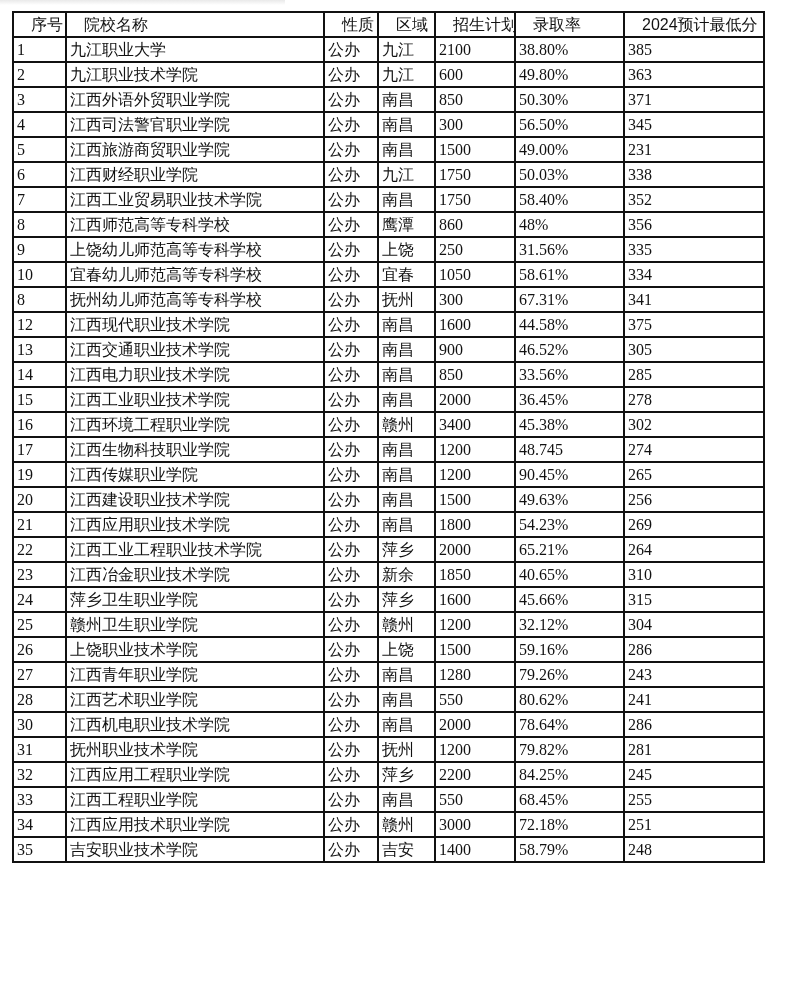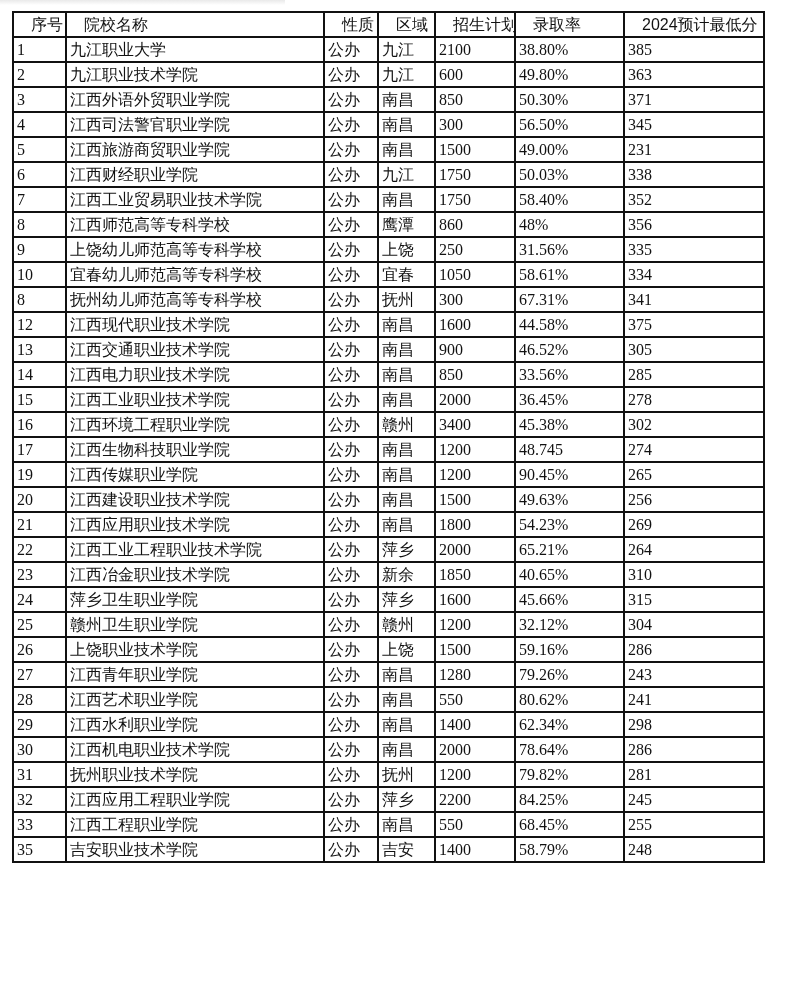--- a/index.html
+++ b/index.html
@@ -330,29 +330,20 @@
       <tr>
         <td class="num">28</td>
         <td class="cjk">江西艺术职业学院</td>
         <td class="cjk">公办</td>
         <td class="cjk">南昌</td>
         <td class="num">550</td>
         <td class="num">80.62%</td>
         <td class="num">241</td>
       </tr>
       <tr>
-        <td class="num">29</td>
-        <td class="cjk">江西水利职业学院</td>
-        <td class="cjk">公办</td>
-        <td class="cjk">南昌</td>
-        <td class="num">1400</td>
-        <td class="num">62.34%</td>
-        <td class="num">298</td>
-      </tr>
-      <tr>
         <td class="num">30</td>
         <td class="cjk">江西机电职业技术学院</td>
         <td class="cjk">公办</td>
         <td class="cjk">南昌</td>
         <td class="num">2000</td>
         <td class="num">78.64%</td>
         <td class="num">286</td>
       </tr>
       <tr>
         <td class="num">31</td>
@@ -375,20 +366,29 @@
       <tr>
         <td class="num">33</td>
         <td class="cjk">江西工程职业学院</td>
         <td class="cjk">公办</td>
         <td class="cjk">南昌</td>
         <td class="num">550</td>
         <td class="num">68.45%</td>
         <td class="num">255</td>
       </tr>
       <tr>
+        <td class="num">34</td>
+        <td class="cjk">江西应用技术职业学院</td>
+        <td class="cjk">公办</td>
+        <td class="cjk">赣州</td>
+        <td class="num">3000</td>
+        <td class="num">72.18%</td>
+        <td class="num">251</td>
+      </tr>
+      <tr>
         <td class="num">35</td>
         <td class="cjk">吉安职业技术学院</td>
         <td class="cjk">公办</td>
         <td class="cjk">吉安</td>
         <td class="num">1400</td>
         <td class="num">58.79%</td>
         <td class="num">248</td>
       </tr>
     </tbody>
 </table>

